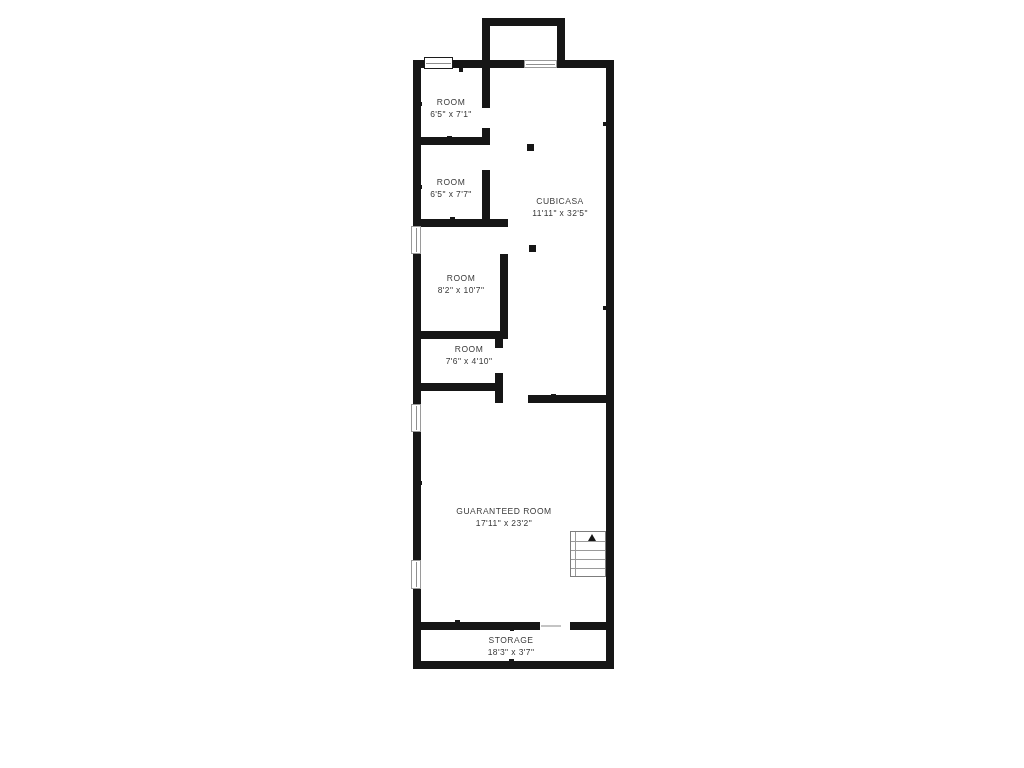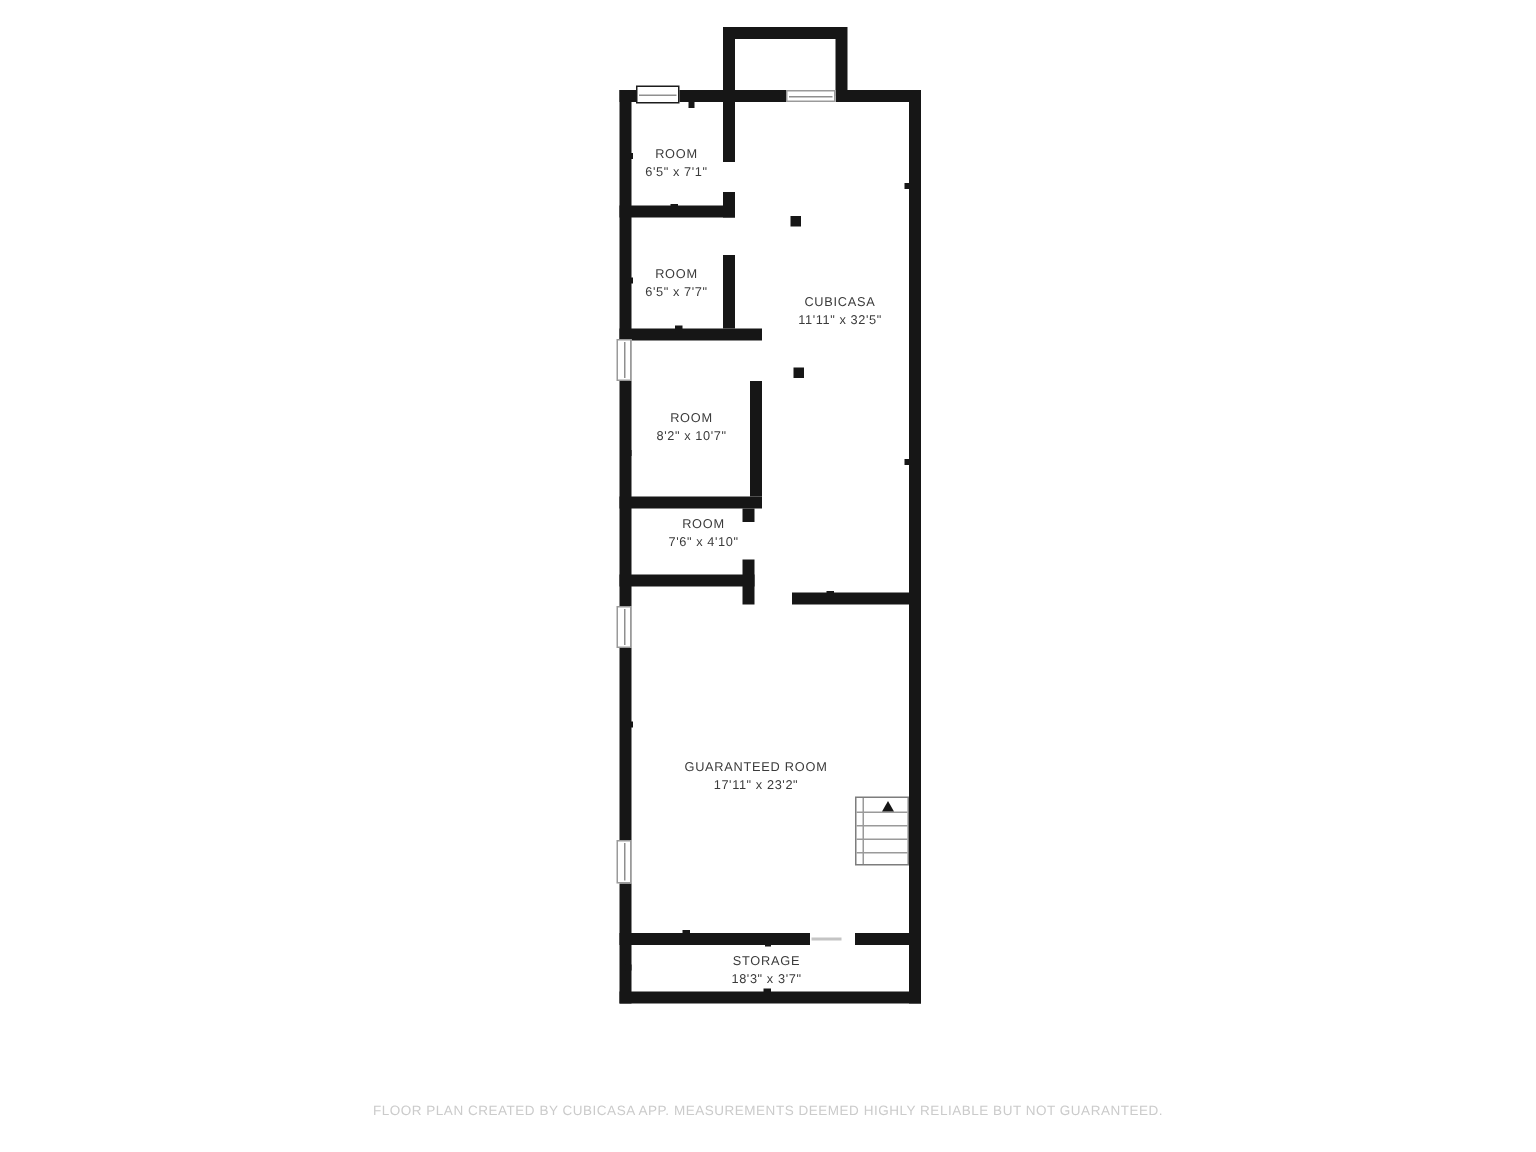--- a/index.html
+++ b/index.html
@@ -123,14 +123,13 @@
   </div>
   <div class="room-label" style="left:504px;top:506px;">
     <div>GUARANTEED ROOM</div>
     <div class="dims">17'11" x 23'2"</div>
   </div>
   <div class="room-label" style="left:511px;top:635px;">
     <div>STORAGE</div>
     <div class="dims">18'3" x 3'7"</div>
   </div>
 
-  <div id="footer">FLOOR PLAN CREATED BY CUBICASA APP. MEASUREMENTS DEEMED HIGHLY RELIABLE BUT NOT GUARANTEED.</div>
 </div>
 
 </body></html>

